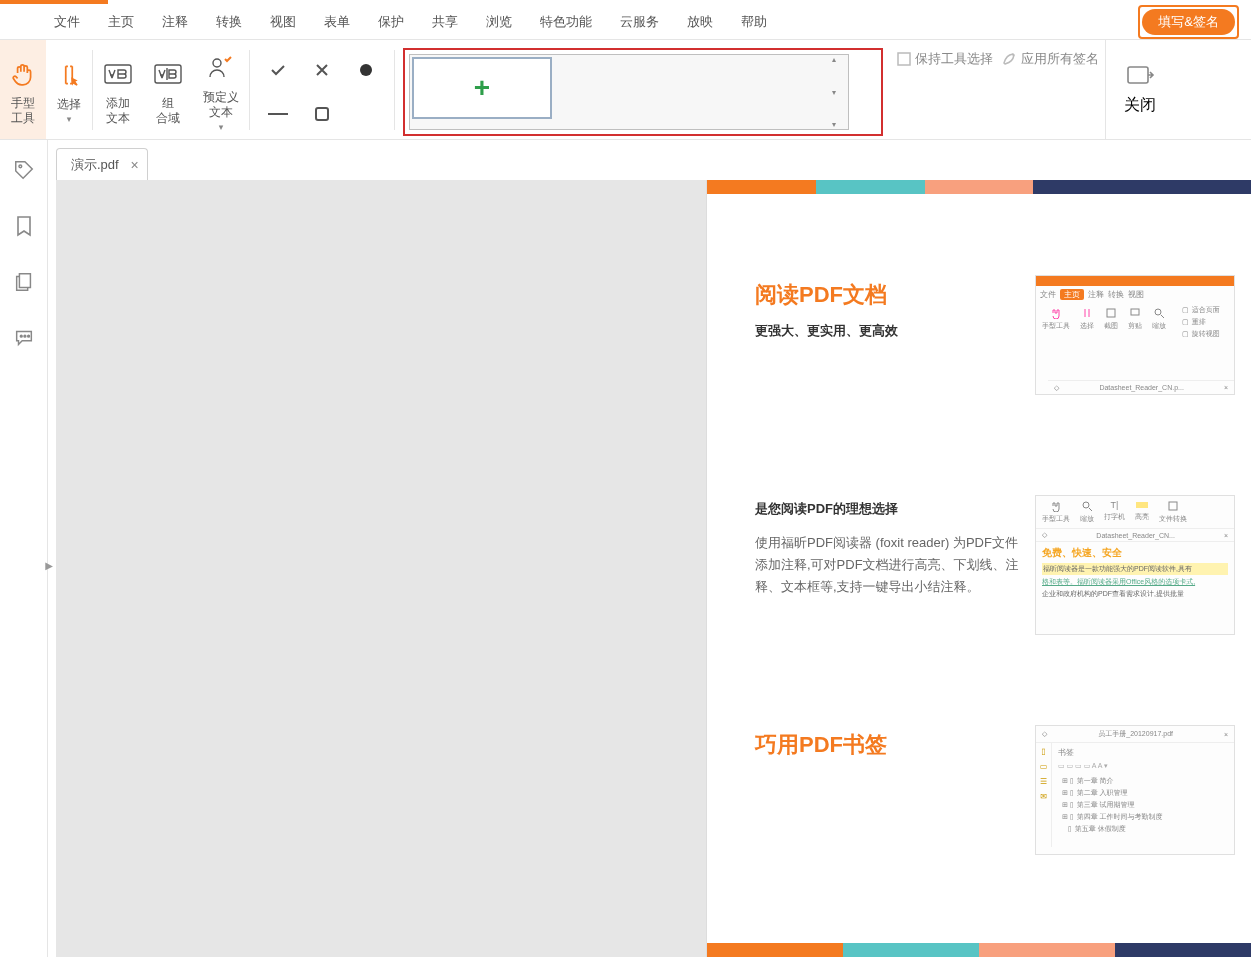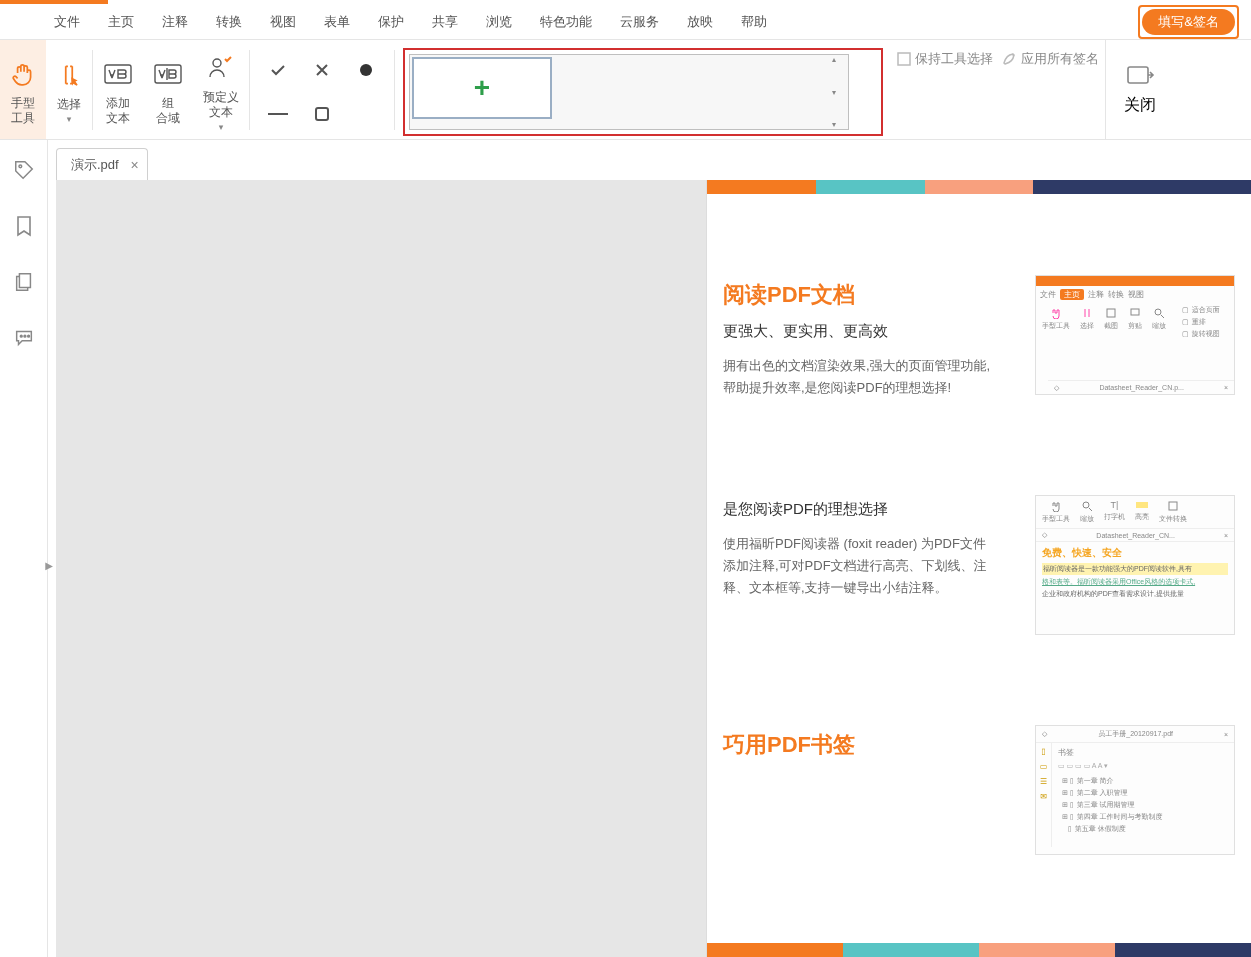--- a/index.html
+++ b/index.html
@@ -47,23 +47,23 @@
 .tab { background:#fff; border:1px solid #d0d0d0; border-bottom:none; height:32px; padding:0 28px 0 14px; display:flex; align-items:center; font-size:13px; color:#555; position:relative; border-radius:4px 4px 0 0; }
 .tab .close { position:absolute; right:8px; font-size:14px; color:#888; cursor:pointer; }
 
 
 .docarea { position:absolute; top:180px; left:56px; right:0; bottom:0; background:#e6e6e6; display:flex; }
 .docgrey { flex:0 0 650px; background:#e6e6e6; }
 .docpage { flex:1; background:#fff; position:relative; overflow:hidden; border-left:1px solid #ddd;}
 .stripe { position:absolute; top:0; left:0; right:0; height:14px; display:flex; }
 .stripe > div { height:14px; }
 
-.feature { position:absolute; left:16px; width:270px; }
+.feature { position:absolute; left:48px; width:270px; }
 .feature h2 { color:#f47a20; font-size:22px; font-weight:700; margin-bottom:12px; }
-.feature h3 { color:#333; font-size:15px; font-weight:400; margin-bottom:14px; }
+.feature h3 { color:#333; font-size:13px; font-weight:700; margin-bottom:14px; }
 .feature p { color:#666; font-size:13px; line-height:22px; }
 
 .thumb { position:absolute; border:1px solid #e0e0e0; background:#fdfdfd; font-size:8px; color:#888; }
 .thumb .tbar { background:#f47a20; height:10px; }
 .thumb .ttabs { display:flex; gap:4px; padding:3px 4px; font-size:8px; }
 .thumb .ttabs span { color:#888; }
 .thumb .ttabs span.on { background:#f47a20; color:#fff; padding:0 4px; border-radius:2px; }
 .thumb .ticons { display:flex; gap:10px; padding:4px 6px; }
 .thumb .ticon { display:flex; flex-direction:column; align-items:center; font-size:7px; color:#888; gap:2px;}
 .thumb .tside { display:flex; flex-direction:column; gap:2px; padding:2px 4px; font-size:7px; color:#888;}
@@ -265,21 +265,20 @@
     <div class="stripe">
       <div style="width:20%;background:#f47a20"></div>
       <div style="width:20%;background:#58c4c4"></div>
       <div style="width:20%;background:#f8a07e"></div>
       <div style="width:40%;background:#2e3a66"></div>
     </div>
 
     <div class="feature" style="top:100px">
       <h2>阅读PDF文档</h2>
       <h3>更强大、更实用、更高效</h3>
-      <p>拥有出色的文档渲染效果,强大的页面管理功能,帮助提升效率,是您阅读PDF的理想选择!</p>
     </div>
     <div class="thumb" style="top:95px;right:16px;width:200px;height:120px">
       <div class="tbar"></div>
       <div class="ttabs">
         <span>文件</span>
           <span class="on">主页</span>
           <span>注释</span>
           <span>转换</span>
           <span>视图</span>
       </div>

